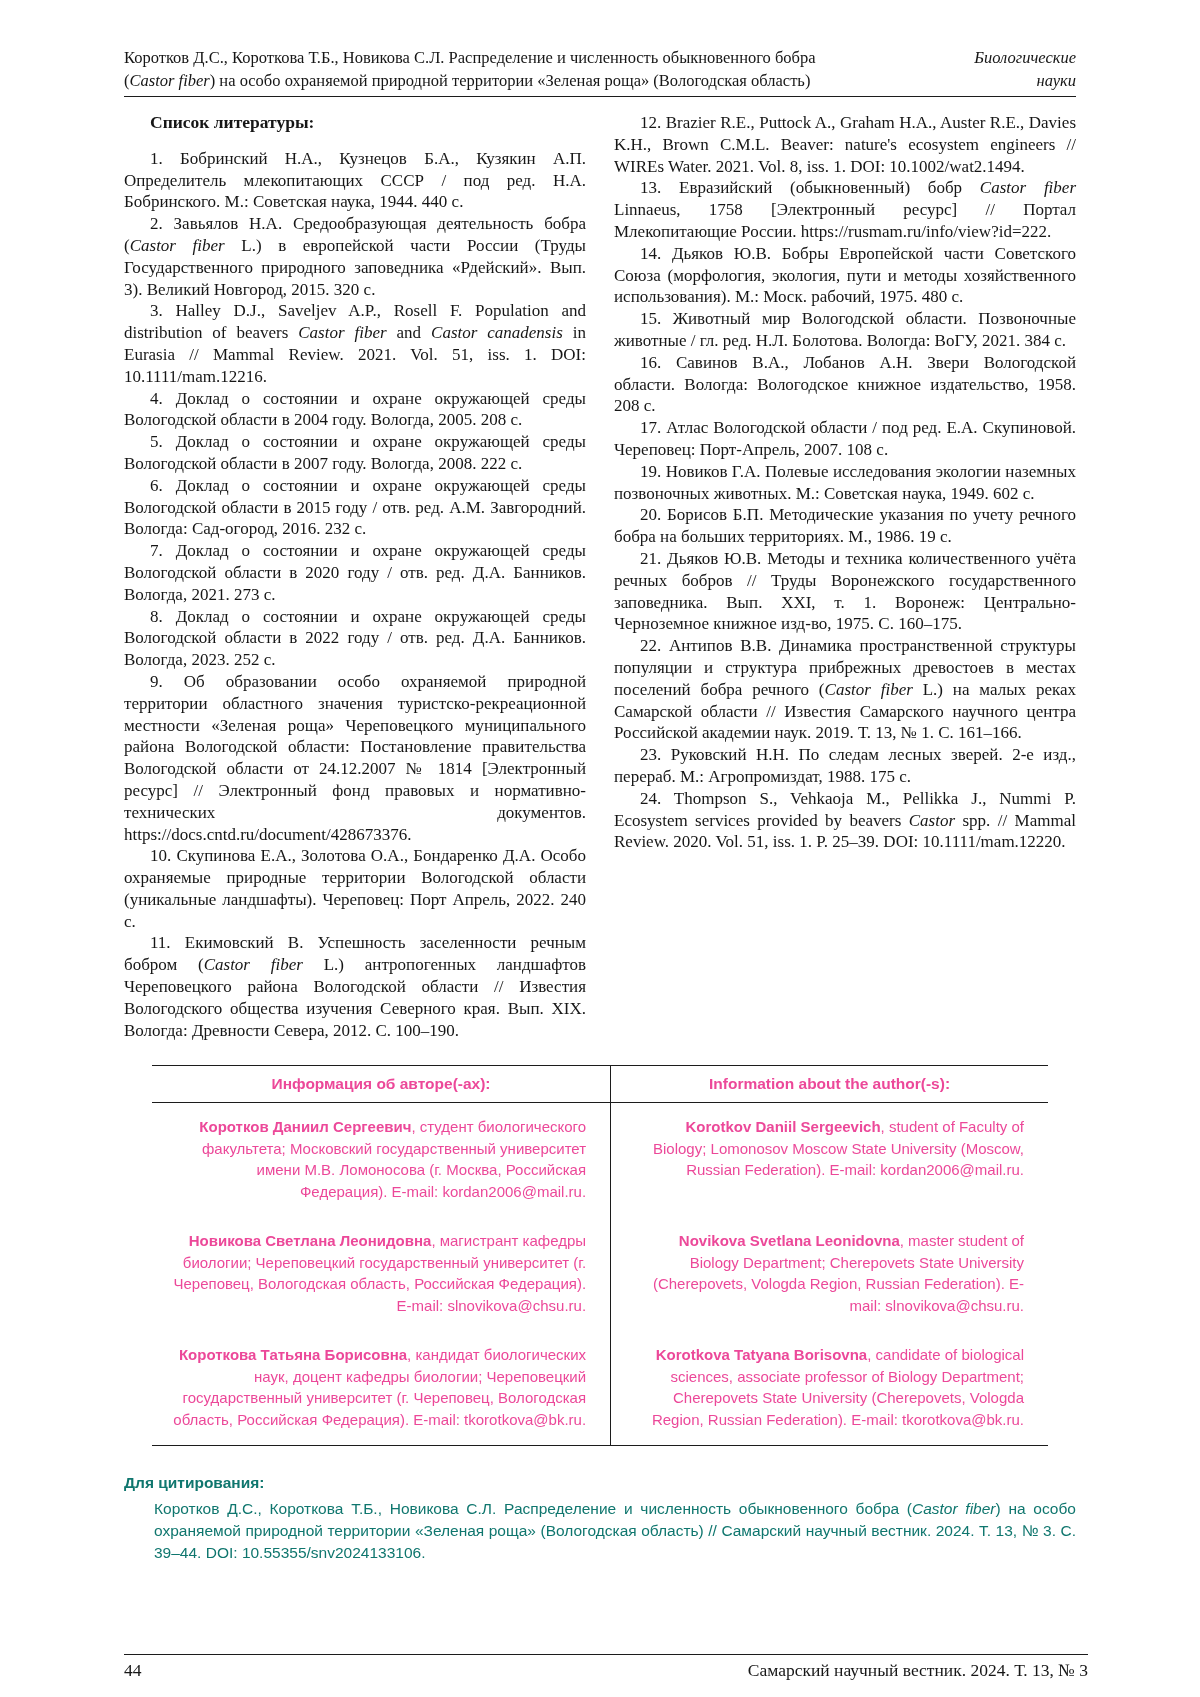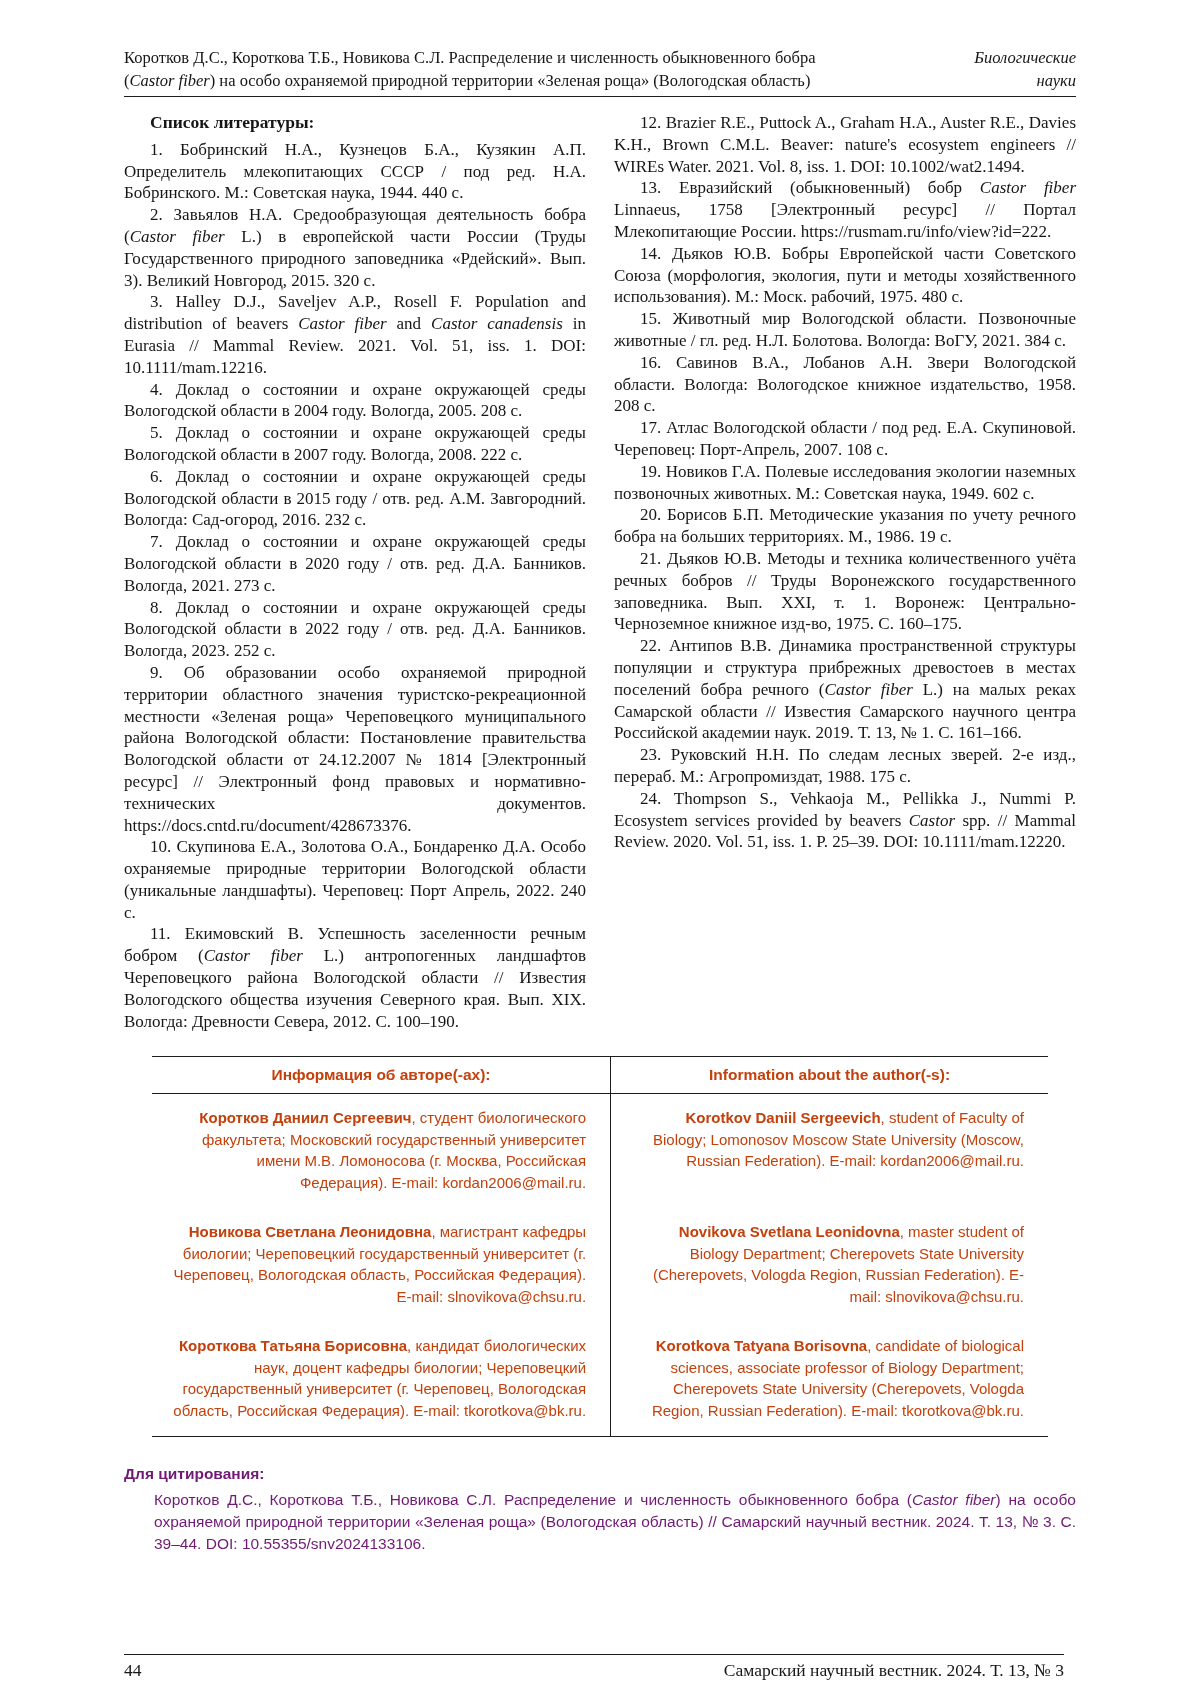--- a/index.html
+++ b/index.html
@@ -27,63 +27,63 @@
   .columns { display:flex; gap:28px; margin-top:15px; }
   .col {
     flex:1 1 0;
     font-size:17px; line-height:21.8px;
     text-align:justify;
     hyphens:auto; -webkit-hyphens:auto;
   }
   .refs-title {
     font-size:17.5px; font-weight:bold;
     text-indent:26px; text-align:left;
-    margin-bottom:5px;
+    margin-bottom:14px;
   }
   .col p.ref { text-indent:26px; }
   
   .authors-table {
     width:calc(100% - 56px);
     margin:24px 28px 0 28px;
     border-collapse:collapse;
     font-family:"Liberation Sans", sans-serif;
     font-size:15px;
-    color:#c2410c;
+    color:#ec4899;
   }
   .authors-table { border-top:1.5px solid #1c1c1c; border-bottom:1.5px solid #1c1c1c; }
   .authors-table th {
     font-size:15.5px; font-weight:bold; text-align:center;
     padding:9px 10px;
     border-bottom:1px solid #1c1c1c;
   }
   .authors-table th:first-child, .authors-table td:first-child { border-right:1px solid #1c1c1c; }
   .authors-table td {
     vertical-align:top;
     padding:13px 24px 15px 18px;
     line-height:21.5px;
     text-align:right;
   }
   .authors-table td p { margin:0; }
   
   .citation {
     margin-top:28px;
     font-family:"Liberation Sans", sans-serif;
     font-size:15.5px;
-    color:#701a75;
+    color:#0f766e;
   }
   .citation-label { font-weight:bold; }
   .citation-text {
     margin:6px 0 0 30px;
     line-height:22px;
     text-align:justify;
   }
   
   .footer {
     position:absolute;
-    left:72px; right:84px; bottom:16px;
+    left:72px; right:60px; bottom:16px;
     border-top:1.5px solid #1c1c1c;
     padding-top:5px;
     display:flex; justify-content:space-between;
     font-size:17.5px;
   }
   i { font-style:italic; }
 </style>
 </head>
 <body>
 

